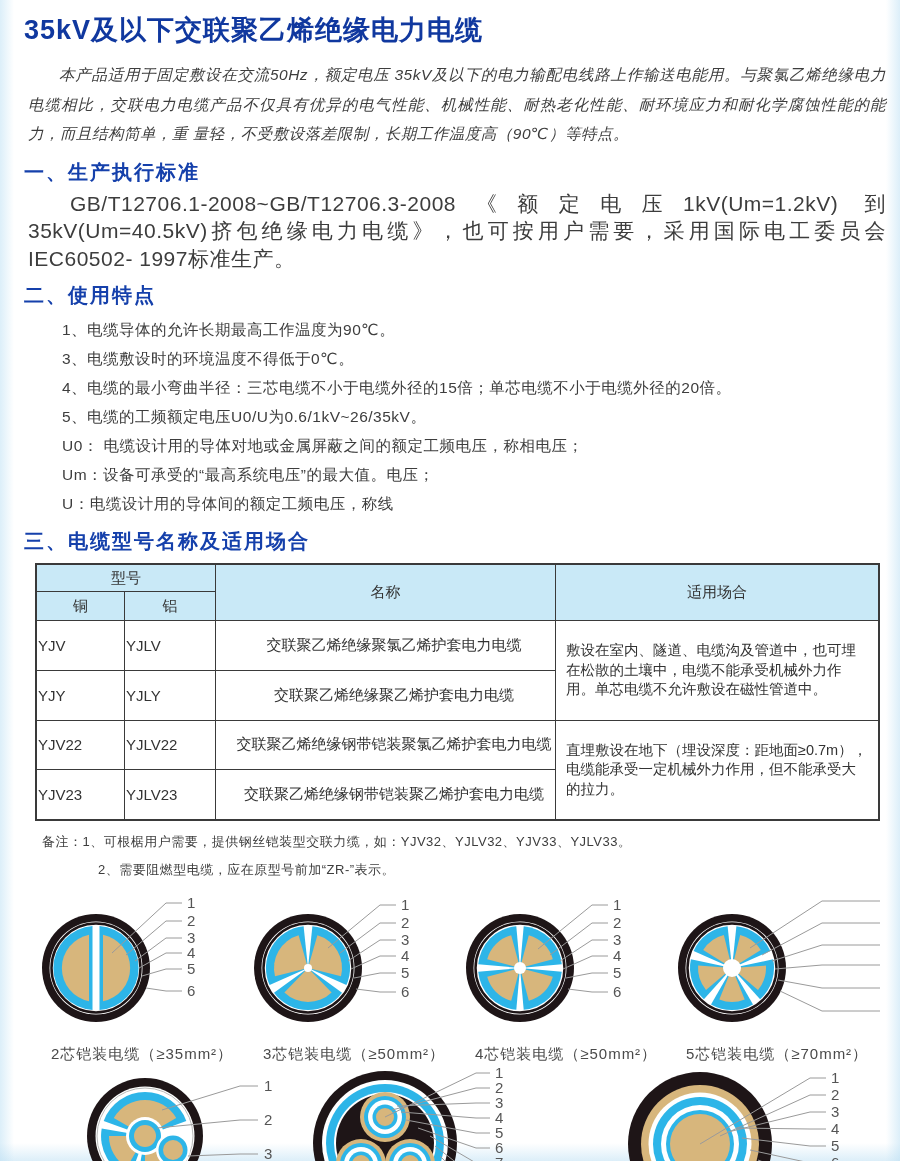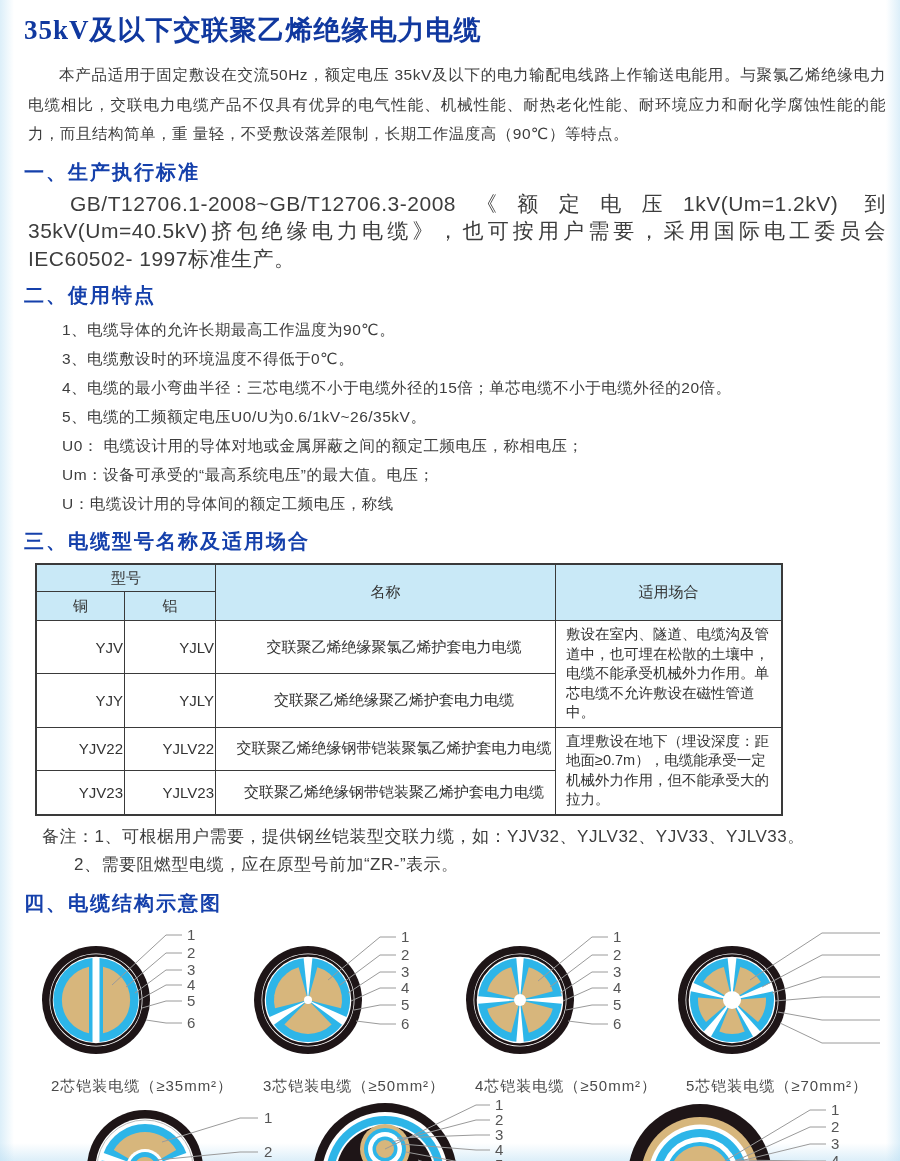--- a/index.html
+++ b/index.html
@@ -10,65 +10,65 @@
     background:
       linear-gradient(to right, rgba(185,222,243,.5), rgba(255,255,255,0) 14px),
       linear-gradient(to left,  rgba(185,222,243,.5), rgba(255,255,255,0) 14px),
       linear-gradient(to top,   rgba(185,222,243,.5), rgba(255,255,255,0) 18px),
       #ffffff;
     overflow:hidden;
   }
   .page{padding:6px 0 0 0;}
   .doc-title{
     margin:6px 0 0 24px;
-    font-size:27px;font-weight:bold;color:#10389f;letter-spacing:1px;font-family:Liberation Serif, serif;
+    font-size:27px;font-weight:bold;color:#10389f;letter-spacing:1px;
   }
   .intro{
     margin:12px 14px 0 28px;
     font-size:15.5px;line-height:29.5px;letter-spacing:.5px;
-    text-indent:2em;text-align:justify;color:#3d3d3d;
+    text-indent:2em;text-align:justify;color:#3d3d3d;font-style:italic;
   }
   .sec-heading{
     margin:10px 0 4px 24px;
     font-size:20px;font-weight:bold;color:#1540ab;letter-spacing:2px;
   }
   .sec-body{
     margin:4px 14px 0 28px;
     font-size:21px;line-height:27.5px;letter-spacing:.5px;
     text-indent:2em;text-align:justify;color:#3d3d3d;
   }
   .feature-list{margin:6px 0 0 0;}
   .feature-list div{
     margin-left:62px;margin-right:14px;
     font-size:15.5px;line-height:29px;letter-spacing:.5px;color:#3d3d3d;
   }
   .model-table{
     margin:8px 0 0 35px;
     border-collapse:collapse;
-    width:748px;
+    width:845px;
     font-size:15px;color:#333;
     border:2px solid #3a3a3a;
   }
   .model-table th,.model-table td{border:1px solid #3a3a3a;}
   .model-table th{
     background:#c9e9f7;font-weight:normal;font-size:15px;color:#333;
   }
   .th-model{height:24px;}
   .th-metal{height:26px;width:85px;}
   .col-cu{width:85px;}
   .col-al{width:88px;}
   .col-name{width:337px;margin-top:7px;}
-  .model-table td{height:39px;text-align:right;}
+  .model-table td{height:39px;text-align:left;}
   .model-table td.cell-name{text-align:center;padding-left:18px;}
   .model-table td.cell-app{
-    text-align:left;padding:4px 10px;font-size:14.5px;line-height:19.5px;
-  }
-  .notes{margin:8px 0 0 42px;font-size:17px;color:#3d3d3d;}
+    text-align:left;padding:20px 10px;font-size:14.5px;line-height:19.5px;
+  }
+  .notes{margin:8px 0 0 42px;font-size:13px;color:#3d3d3d;}
   .notes .note-line1{line-height:26px;letter-spacing:.5px;}
-  .notes .note-line2{line-height:30px;margin-left:32px;letter-spacing:.5px;}
+  .notes .note-line2{line-height:30px;margin-left:56px;letter-spacing:.5px;}
   .diagram-row1{display:flex;padding-left:36px;margin-top:8px;}
   .diagram-row2{display:flex;padding-left:40px;margin-top:4px;}
   .figure{display:flex;flex-direction:column;align-items:center;}
   .caption{
     font-size:15px;color:#4a4a4a;letter-spacing:1px;margin-top:2px;white-space:nowrap;
   }
   .diagram text{font-family:"Liberation Sans",sans-serif;font-size:15px;fill:#555;}
   .leader{fill:none;stroke:#9a9a9a;stroke-width:1;}
 </style>
 </head>
@@ -130,21 +130,20 @@
       <td class="cell-name">交联聚乙烯绝缘钢带铠装聚乙烯护套电力电缆</td>
     </tr>
   </tbody>
     </table>
 
   <div class="notes">
     <div class="note-line1">备注：1、可根椐用户需要，提供钢丝铠装型交联力缆，如：YJV32、YJLV32、YJV33、YJLV33。</div>
     <div class="note-line2">2、需要阻燃型电缆，应在原型号前加“ZR-”表示。</div>
   </div>
 
-  <div class="sec-heading">四、电缆结构示意图</div>
 
   <div class="diagram-row1">
 
     <div class="figure">
       <svg class="diagram" width="212" height="150" viewBox="0 0 212 150">
         <circle cx="60" cy="75" r="54" fill="#1e1517"></circle>
         <circle cx="60" cy="75" r="46.5" fill="#ffffff"></circle>
         <circle cx="60" cy="75" r="44.5" fill="none" stroke="#1e1517" stroke-width="2.5"></circle>
         <path d="M56.5,33.1 A42 42 0 0 0 56.5,116.9 Z" fill="#2db5e8"></path>
         <path d="M63.5,33.1 A42 42 0 0 1 63.5,116.9 Z" fill="#2db5e8"></path>

